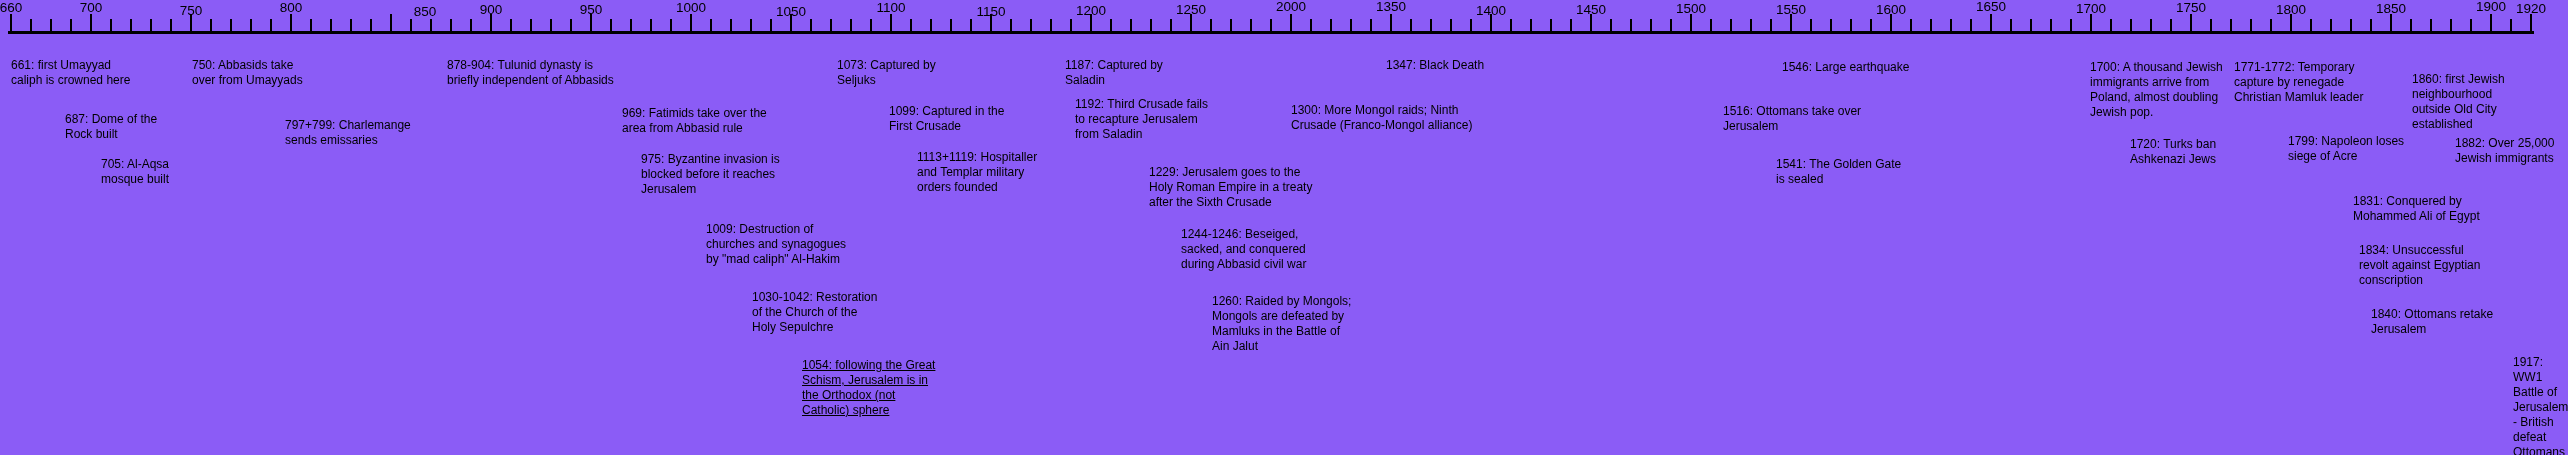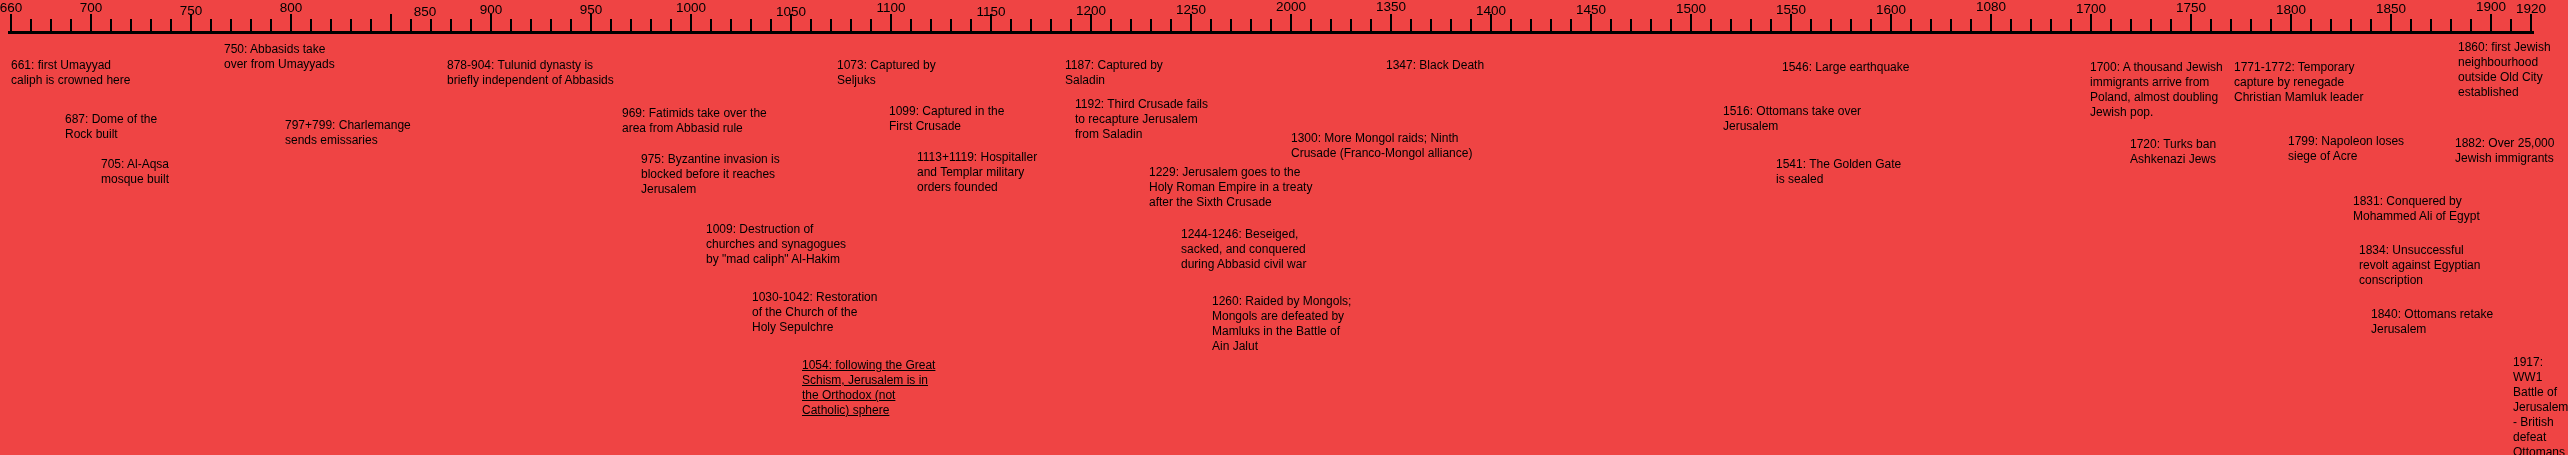--- a/index.html
+++ b/index.html
@@ -1,20 +1,20 @@
 <!DOCTYPE html>
 <html><head>
 <meta charset="utf-8">
 <style>
   html, body { margin: 0; padding: 0; background: #ffffff; }
   .canvas {
     position: relative;
     width: 2568px;
     height: 455px;
-    background: #ef4444;
+    background: #8b5cf6;
     overflow: hidden;
     font-family: "Liberation Sans", sans-serif;
     color: #000000;
   }
   .baseline {
     position: absolute;
     left: 8px;
     top: 31px;
     width: 2526px;
     height: 3px;
@@ -190,37 +190,37 @@
         <div class="ruler-label" style="left: 991px; top: 5px;">1150</div>
         <div class="ruler-label" style="left: 1091px; top: 4px;">1200</div>
         <div class="ruler-label" style="left: 1191px; top: 3px;">1250</div>
         <div class="ruler-label" style="left: 1291px; top: 0px;">2000</div>
         <div class="ruler-label" style="left: 1391px; top: 0px;">1350</div>
         <div class="ruler-label" style="left: 1491px; top: 4px;">1400</div>
         <div class="ruler-label" style="left: 1591px; top: 3px;">1450</div>
         <div class="ruler-label" style="left: 1691px; top: 2px;">1500</div>
         <div class="ruler-label" style="left: 1791px; top: 3px;">1550</div>
         <div class="ruler-label" style="left: 1891px; top: 3px;">1600</div>
-        <div class="ruler-label" style="left: 1991px; top: 0px;">1080</div>
+        <div class="ruler-label" style="left: 1991px; top: 0px;">1650</div>
         <div class="ruler-label" style="left: 2091px; top: 2px;">1700</div>
         <div class="ruler-label" style="left: 2191px; top: 1px;">1750</div>
         <div class="ruler-label" style="left: 2291px; top: 3px;">1800</div>
         <div class="ruler-label" style="left: 2391px; top: 2px;">1850</div>
         <div class="ruler-label" style="left: 2491px; top: 0px;">1900</div>
         <div class="ruler-label" style="left: 2531px; top: 2px;">1920</div>
       </div>
   </div>
   <div id="events">
       <div class="event" style="left: 11px; top: 58px;">661: first Umayyad
 caliph is crowned here</div>
       <div class="event" style="left: 65px; top: 112px;">687: Dome of the
 Rock built</div>
       <div class="event" style="left: 101px; top: 157px;">705: Al-Aqsa
 mosque built</div>
-      <div class="event" style="left: 192px; top: 42px; margin-left: 32px;">750: Abbasids take
+      <div class="event" style="left: 192px; top: 58px;">750: Abbasids take
 over from Umayyads</div>
       <div class="event" style="left: 285px; top: 118px;">797+799: Charlemange
 sends emissaries</div>
       <div class="event" style="left: 447px; top: 58px;">878-904: Tulunid dynasty is
 briefly independent of Abbasids</div>
       <div class="event" style="left: 622px; top: 106px;">969: Fatimids take over the
 area from Abbasid rule</div>
       <div class="event" style="left: 641px; top: 152px;">975: Byzantine invasion is
 blocked before it reaches
 Jerusalem</div>
@@ -249,21 +249,21 @@
       <div class="event" style="left: 1149px; top: 165px;">1229: Jerusalem goes to the
 Holy Roman Empire in a treaty
 after the Sixth Crusade</div>
       <div class="event" style="left: 1181px; top: 227px;">1244-1246: Beseiged,
 sacked, and conquered
 during Abbasid civil war</div>
       <div class="event" style="left: 1212px; top: 294px;">1260: Raided by Mongols;
 Mongols are defeated by
 Mamluks in the Battle of
 Ain Jalut</div>
-      <div class="event" style="left: 1291px; top: 103px; margin-top: 28px;">1300: More Mongol raids; Ninth
+      <div class="event" style="left: 1291px; top: 103px;">1300: More Mongol raids; Ninth
 Crusade (Franco-Mongol alliance)</div>
       <div class="event" style="left: 1386px; top: 58px;">1347: Black Death</div>
       <div class="event" style="left: 1723px; top: 104px;">1516: Ottomans take over
 Jerusalem</div>
       <div class="event" style="left: 1776px; top: 157px;">1541: The Golden Gate
 is sealed</div>
       <div class="event" style="left: 1782px; top: 60px;">1546: Large earthquake</div>
       <div class="event" style="left: 2090px; top: 60px;">1700: A thousand Jewish
 immigrants arrive from
 Poland, almost doubling
@@ -275,21 +275,21 @@
 Christian Mamluk leader</div>
       <div class="event" style="left: 2288px; top: 134px;">1799: Napoleon loses
 siege of Acre</div>
       <div class="event" style="left: 2353px; top: 194px;">1831: Conquered by
 Mohammed Ali of Egypt</div>
       <div class="event" style="left: 2359px; top: 243px;">1834: Unsuccessful
 revolt against Egyptian
 conscription</div>
       <div class="event" style="left: 2371px; top: 307px;">1840: Ottomans retake
 Jerusalem</div>
-      <div class="event" style="left: 2412px; top: 40px; margin-left: 46px;">1860: first Jewish
+      <div class="event" style="left: 2412px; top: 72px;">1860: first Jewish
 neighbourhood
 outside Old City
 established</div>
       <div class="event" style="left: 2455px; top: 136px;">1882: Over 25,000
 Jewish immigrants</div>
       <div class="event" style="left: 2513px; top: 355px;">1917:
 WW1
 Battle of
 Jerusalem
 - British

